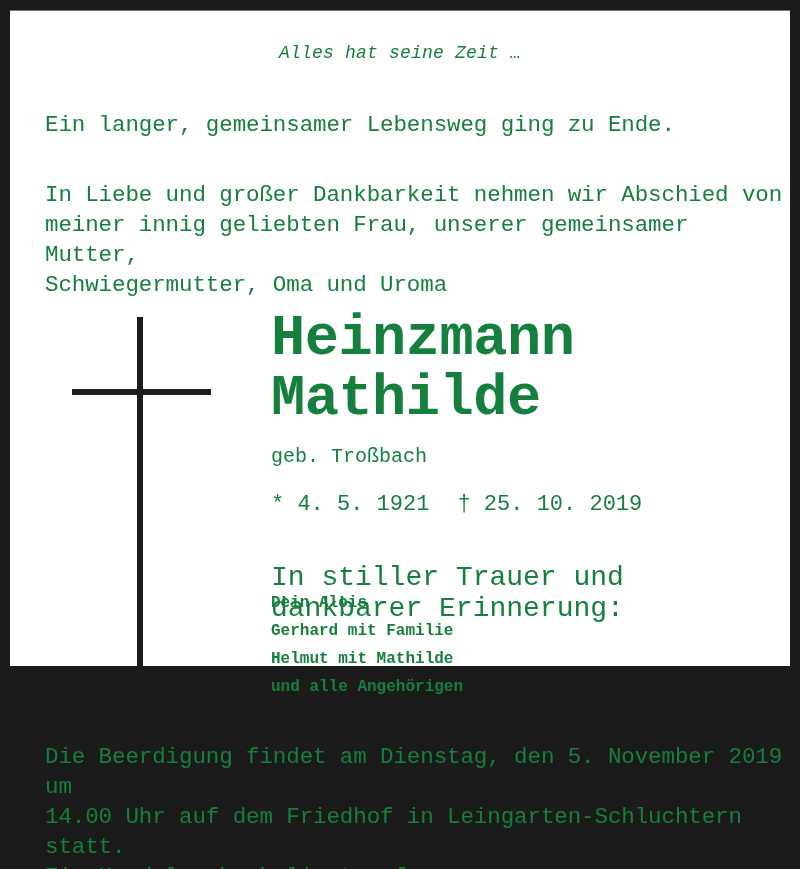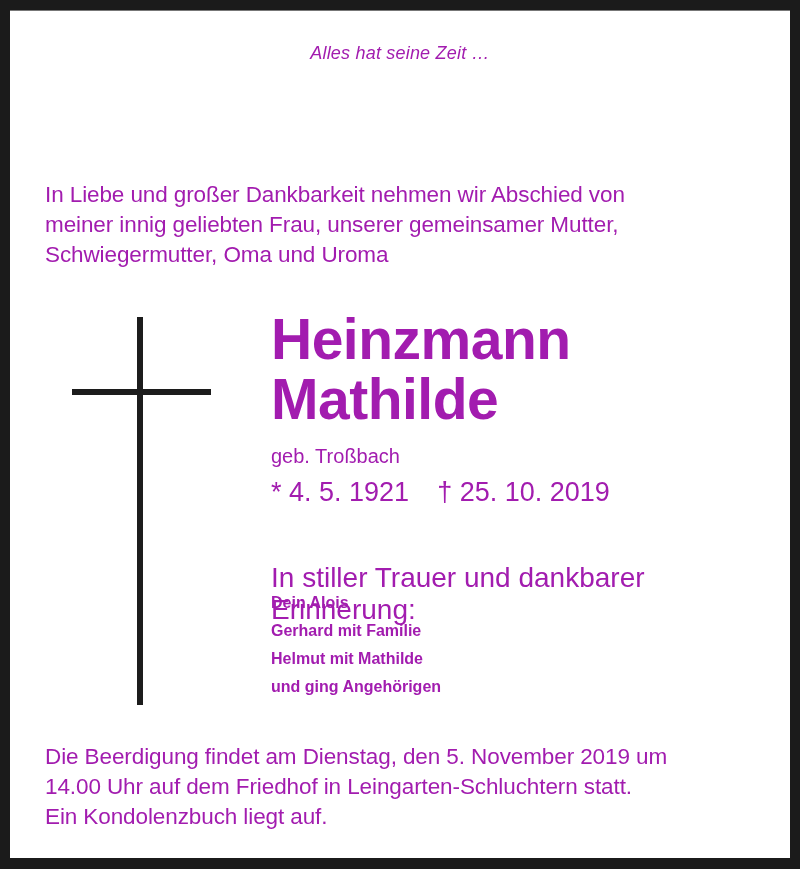--- a/index.html
+++ b/index.html
@@ -11,26 +11,26 @@
       width: 800px;
       height: 869px;
       position: relative;
       overflow: hidden;
     }
     .frame {
       position: absolute;
       left: 10px;
       top: 10px;
       width: 780px;
-      height: 848px;
+      height: 656px;
       background: #ffffff;
       border-top: 1px solid #777;
       box-sizing: border-box;
-      color: #a21caf;
-      font-family: Liberation Sans, sans-serif;
+      color: #15803d;
+      font-family: Liberation Mono, monospace;
     }
     .motto {
       position: absolute;
       top: 32px;
       left: 0;
       width: 100%;
       text-align: center;
       font-style: italic;
       font-size: 18px;
       letter-spacing: 0.2px;
@@ -82,22 +82,22 @@
     }
     .maiden {
       position: absolute;
       left: 261px;
       top: 434px;
       font-size: 20px;
     }
     .dates {
       position: absolute;
       left: 261px;
-      top: 466px;
-      font-size: 27px;
+      top: 481px;
+      font-size: 22px;
       white-space: pre;
     }
     .dates .death { margin-left: 28px; }
 
     .mourn-intro {
       position: absolute;
       left: 261px;
       top: 551px;
       font-size: 28px;
     }
@@ -113,20 +113,21 @@
       line-height: 28px;
     }
   </style>
 </head>
 <body>
 
 <div class="frame">
 
   <div class="motto">Alles hat seine Zeit …</div>
 
+  <div class="para p1">Ein langer, gemeinsamer Lebensweg ging zu Ende.</div>
 
   <div class="para p2">In Liebe und großer Dankbarkeit nehmen wir Abschied von
 meiner innig geliebten Frau, unserer gemeinsamer Mutter,
 Schwiegermutter, Oma und Uroma</div>
 
   <div class="cross">
     <div class="vbar"></div>
     <div class="hbar"></div>
   </div>
 
@@ -138,20 +139,20 @@
   <div class="maiden">geb. Troßbach</div>
 
   <div class="dates"><span>* 4. 5. 1921</span><span class="death">† 25. 10. 2019</span></div>
 
   <div class="mourn-intro">In stiller Trauer und dankbarer Erinnerung:</div>
 
   <ul class="mourners">
     <li>Dein Alois</li>
     <li>Gerhard mit Familie</li>
     <li>Helmut mit Mathilde</li>
-    <li>und ging Angehörigen</li>
+    <li>und alle Angehörigen</li>
   </ul>
 
   <div class="para p3">Die Beerdigung findet am Dienstag, den 5. November 2019 um
 14.00 Uhr auf dem Friedhof in Leingarten-Schluchtern statt.
 Ein Kondolenzbuch liegt auf.</div>
 
 </div>
 
 </body></html>

